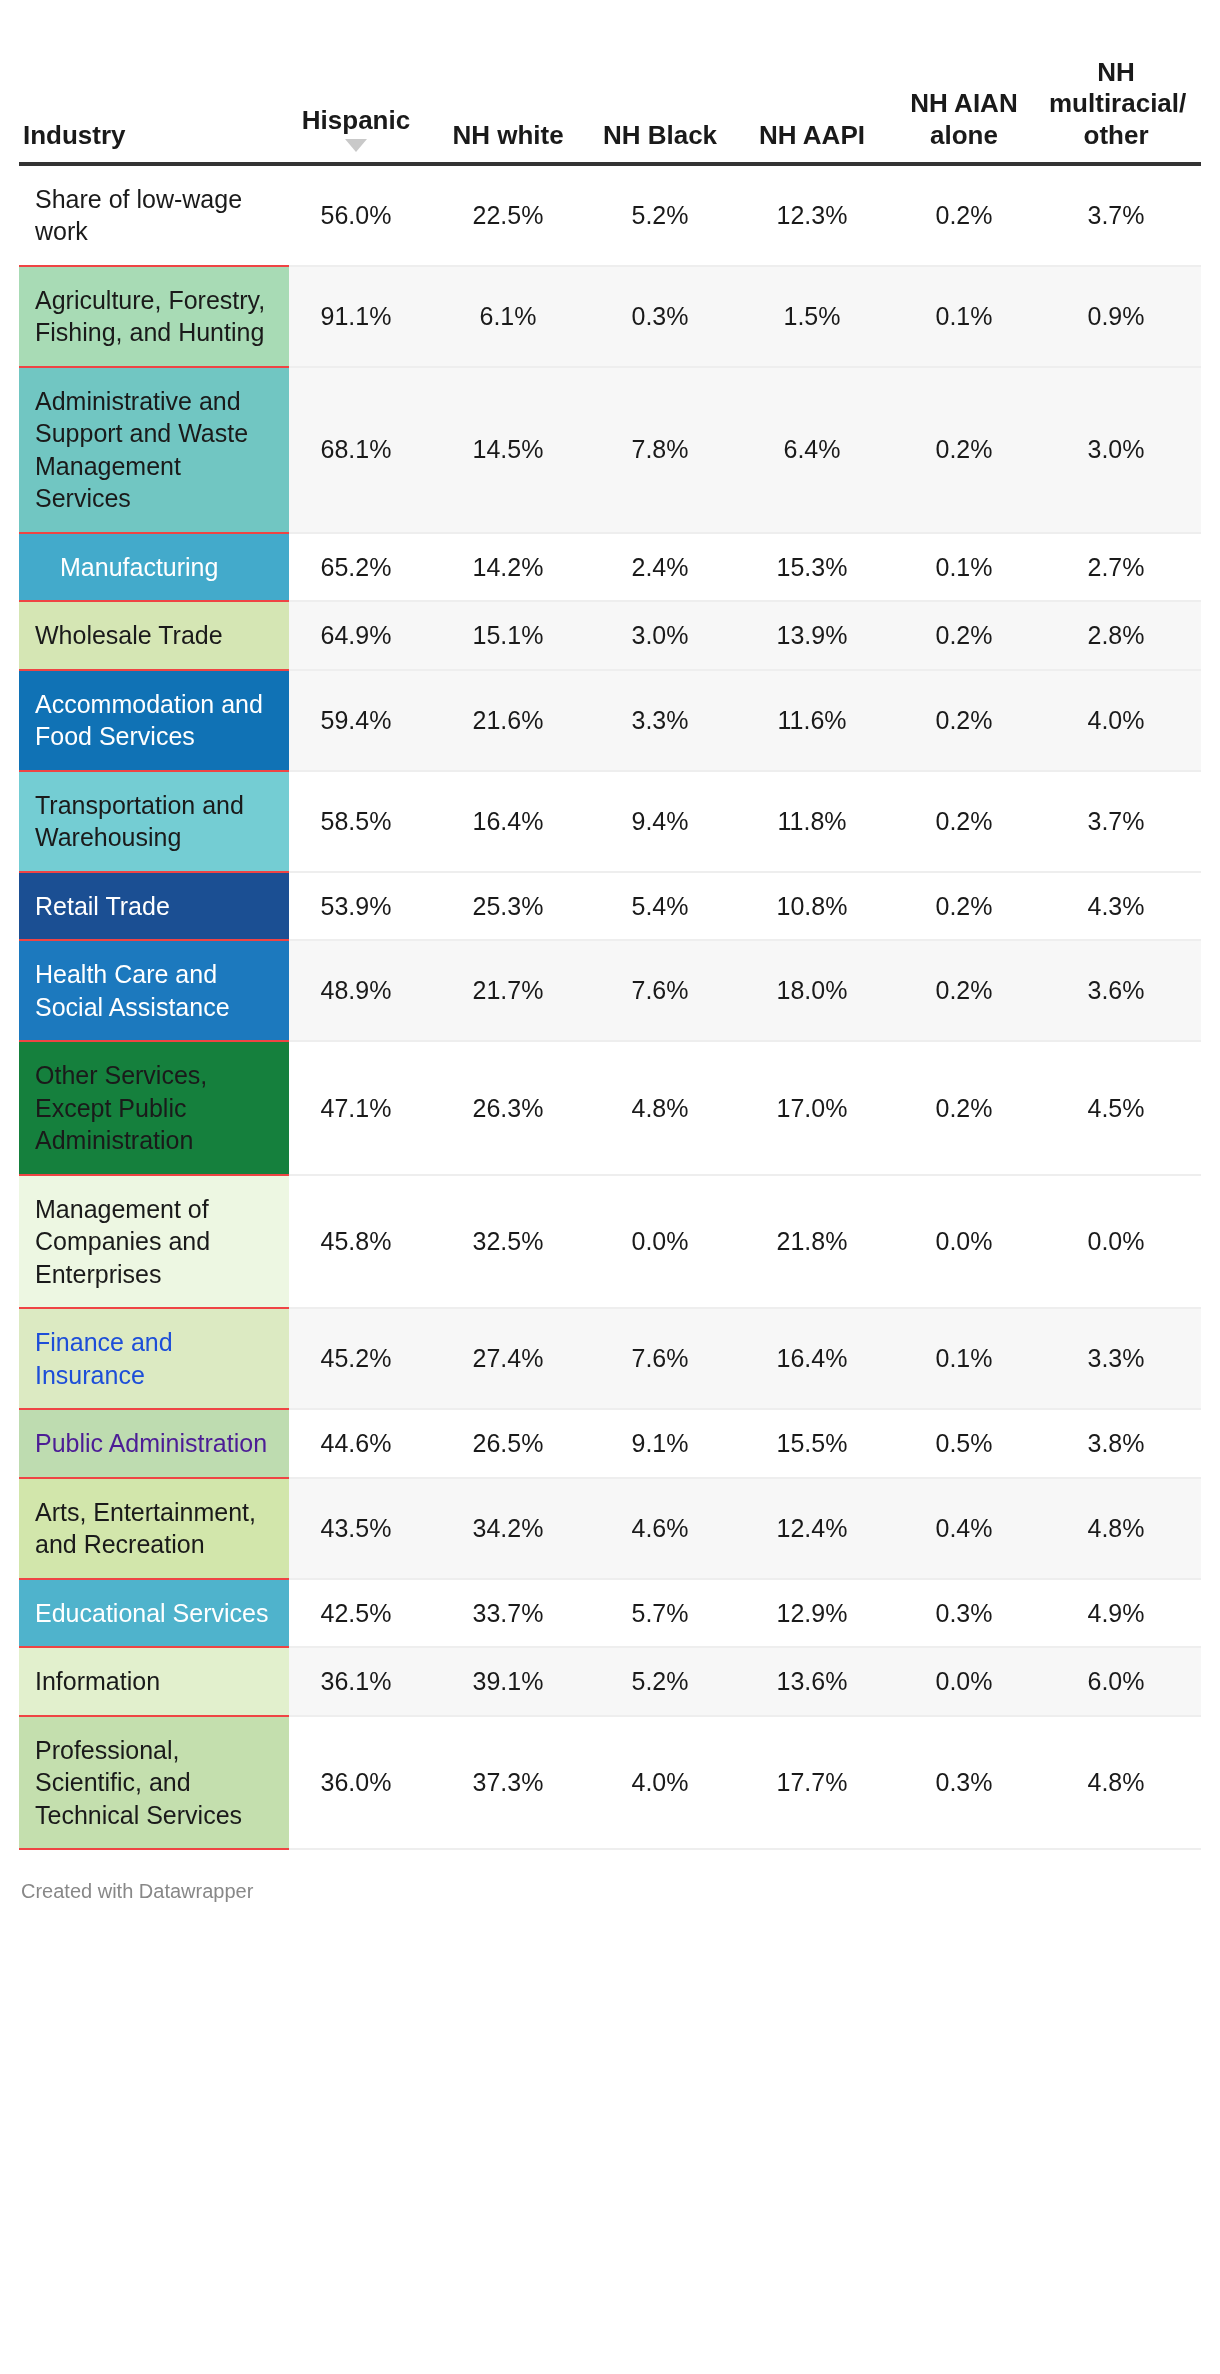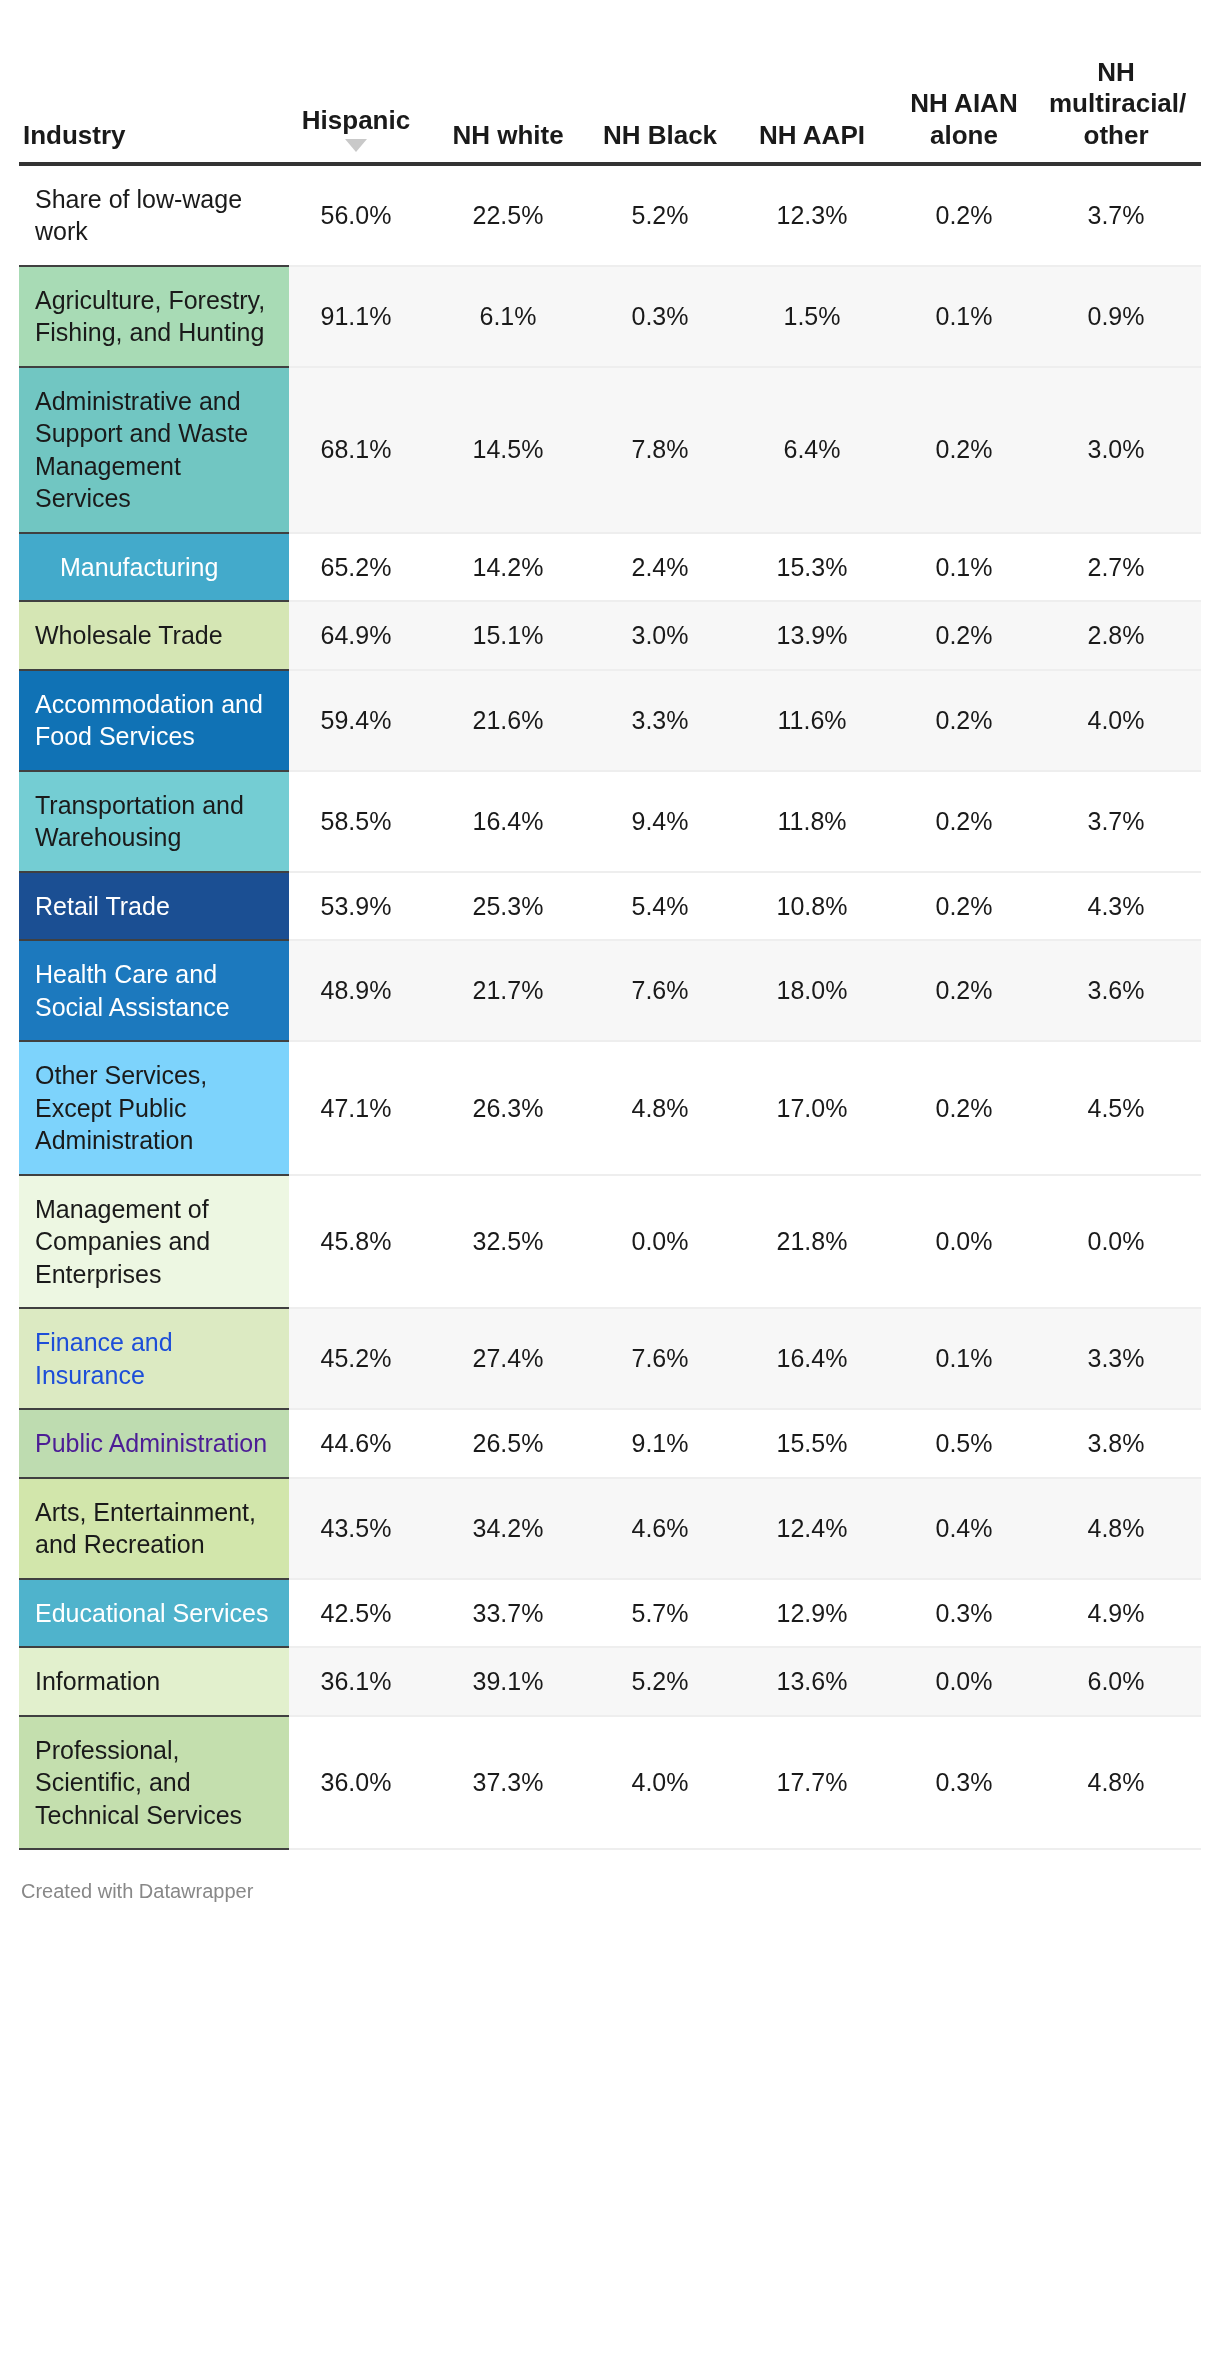--- a/index.html
+++ b/index.html
@@ -62,21 +62,21 @@
     color: #1a1a1a;
     border-bottom: 2px solid #eeeeee;
   }
   tbody tr.stripe td { background: #f7f7f7; }
   tbody tr td.cell-industry {
     text-align: left;
     font-size: 25px;
     padding: 17px 14px 17px 16px;
     width: 270px;
     vertical-align: middle;
-    border-bottom: 2px solid #404040;
+    border-bottom: 2px solid #ef4444;
   }
   tbody tr td.cell-num {
     text-align: center;
     padding: 17px 18px 17px 0;
     vertical-align: middle;
     white-space: nowrap;
   }
   td.cell-industry.light-text { color: #ffffff; }
   td.cell-industry.plain { background: #ffffff !important; }
 
@@ -196,21 +196,21 @@
         <tr class="stripe">
           <td class="cell-industry light-text" style="background: rgb(28, 121, 190); color: rgb(255, 255, 255);">Health Care and Social Assistance</td>
           <td class="cell-num">48.9%</td>
           <td class="cell-num">21.7%</td>
           <td class="cell-num">7.6%</td>
           <td class="cell-num">18.0%</td>
           <td class="cell-num">0.2%</td>
           <td class="cell-num">3.6%</td>
         </tr>
         <tr>
-          <td class="cell-industry" style="background: #7dd3fc; color: rgb(26, 26, 26);">Other Services, Except Public Administration</td>
+          <td class="cell-industry" style="background: #15803d; color: rgb(26, 26, 26);">Other Services, Except Public Administration</td>
           <td class="cell-num">47.1%</td>
           <td class="cell-num">26.3%</td>
           <td class="cell-num">4.8%</td>
           <td class="cell-num">17.0%</td>
           <td class="cell-num">0.2%</td>
           <td class="cell-num">4.5%</td>
         </tr>
         <tr>
           <td class="cell-industry" style="background: rgb(237, 247, 226); color: rgb(26, 26, 26);">Management of Companies and Enterprises</td>
           <td class="cell-num">45.8%</td>

